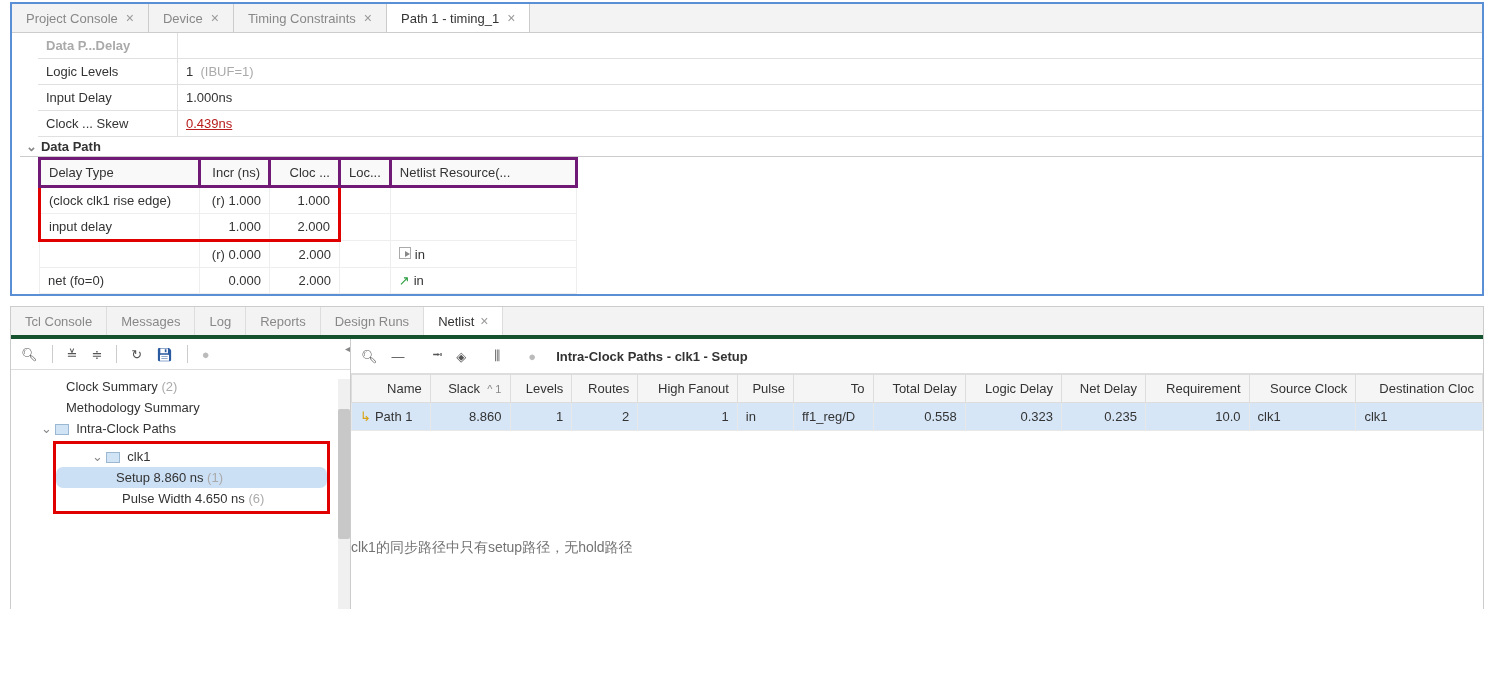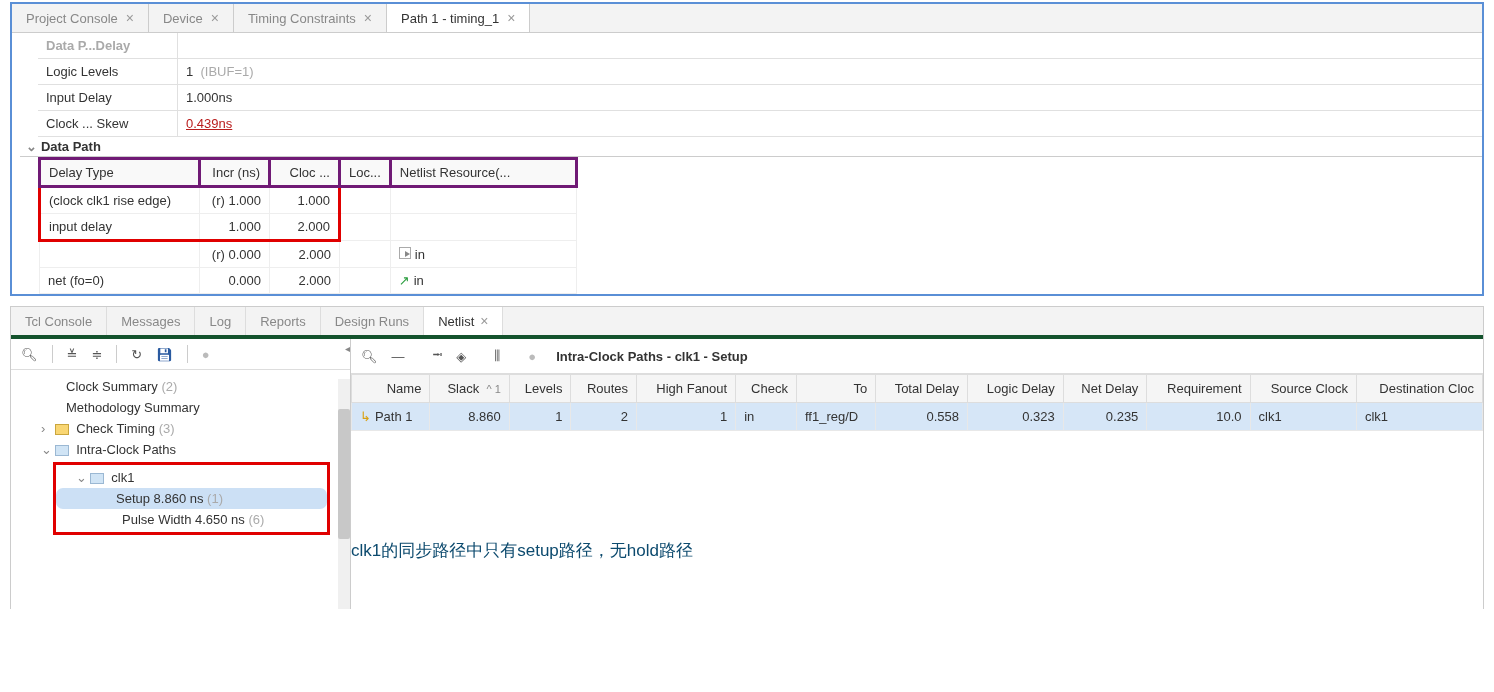--- a/index.html
+++ b/index.html
@@ -59,21 +59,21 @@
   .right-title { font-weight:bold; margin-left:6px; color:#333; }
   .grid { width:100%; border-collapse:collapse; }
   .grid th { text-align:right; font-weight:normal; padding:6px 8px; border:1px solid #ddd; background:#f5f5f5; white-space:nowrap; }
   .grid th.r { text-align:right; }
   .grid td { padding:6px 8px; border:1px solid #e8e8e8; white-space:nowrap; }
   .grid td.r { text-align:right; }
   .grid tr.sel td { background:#d6e6f7; }
   .path-icon { color:#d9a012; margin-right:4px; }
   .sort-ind { color:#888; font-size:11px; }
   
-  .annotation { position:absolute; left:340px; top:200px; color:#0c4a6e; font-size:17px; }
+  .annotation { position:absolute; left:340px; top:200px; color:#737373; font-size:14px; }
   .scrollbar-stub { position:absolute; right:0; top:40px; bottom:0; width:12px; background:#f0f0f0; }
   .scrollbar-thumb { position:absolute; right:0; width:12px; background:#c8c8c8; border-radius:2px; }
   .mini-arrow { position:absolute; right:0; top:4px; color:#888; font-size:10px; }
 </style>
 </head>
 <body>
 
 <div class="top-panel">
   <div class="top-tabs">
     <div class="top-tab">
@@ -206,31 +206,26 @@
         <span class="mini-arrow">◂</span>
       </div>
       <div class="tree">
         <div class="tree-item l1">
           <span>Clock Summary</span> <span class="dim">(2)</span>
         </div>
         <div class="tree-item l1">
           <span>Methodology Summary</span>
         </div>
         <div class="tree-item l0">
-          <span class="tree-caret">›</span>
-          <span class="folder-icon"></span>
-          <span>Check Timing</span> <span class="dim">(3)</span>
-        </div>
-        <div class="tree-item l0">
           <span class="tree-caret">⌄</span>
           <span class="folder-icon blue"></span>
           <span>Intra-Clock Paths</span>
         </div>
         <div class="red-tree-box">
-          <div class="tree-item" style="padding-left:20px;">
+          <div class="tree-item" style="padding-left:36px;">
             <span class="tree-caret">⌄</span>
             <span class="folder-icon blue"></span>
             <span>clk1</span>
           </div>
           <div class="tree-item selected" style="padding-left:60px;">
             <span>Setup 8.860 ns</span> <span class="dim">(1)</span>
           </div>
           <div class="tree-item" style="padding-left:66px;">
             <span>Pulse Width 4.650 ns</span> <span class="dim">(6)</span>
           </div>
@@ -257,21 +252,21 @@
       <table class="grid">
         <thead>
           <tr>
             <th>Name</th>
             <th class="r">
               <span>Slack</span> &nbsp;<span class="sort-ind">^ 1</span>
             </th>
             <th class="r">Levels</th>
             <th class="r">Routes</th>
             <th class="r">High Fanout</th>
-            <th>Check</th>
+            <th>Pulse</th>
             <th>To</th>
             <th class="r">Total Delay</th>
             <th class="r">Logic Delay</th>
             <th class="r">Net Delay</th>
             <th class="r">Requirement</th>
             <th>Source Clock</th>
             <th>Destination Cloc</th>
           </tr>
         </thead>
         <tbody>

